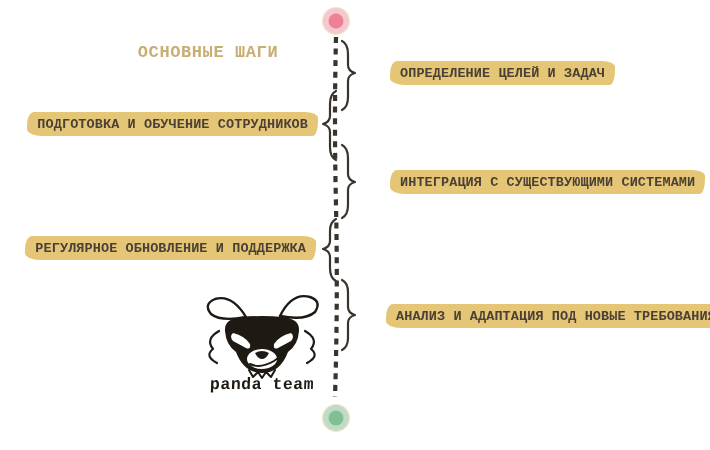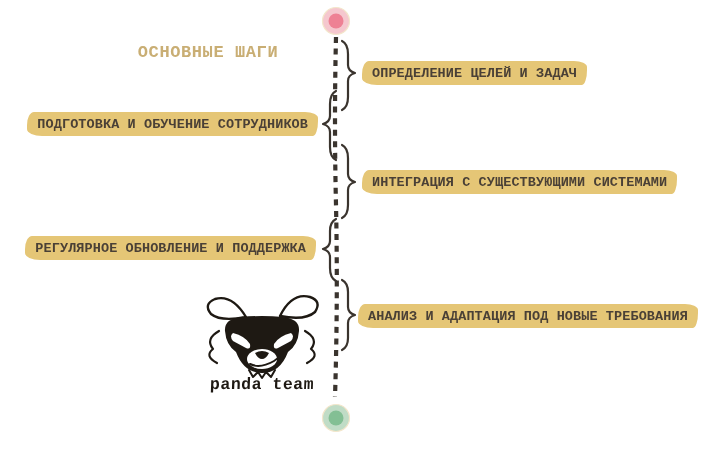--- a/index.html
+++ b/index.html
@@ -24,20 +24,21 @@
   .step-label {
     position: absolute;
     background: #e5c676;
     color: #4a4036;
     font-size: 13.5px;
     font-weight: bold;
     letter-spacing: 0.1px;
     white-space: nowrap;
     padding: 5px 10px 4px 10px;
     border-radius: 7px 13px 5px 15px / 13px 6px 15px 7px;
+    margin-left: 28px;
   }
   .step-right { left: 362px; }
   .step-left  { }
   #step1 { top: 61px; }
   #step2 { top: 112px; right: 392px; }
   #step3 { top: 170px; }
   #step4 { top: 236px; right: 394px; }
   #step5 { top: 304px; left: 358px; }
   .logo-text {
     position: absolute;

